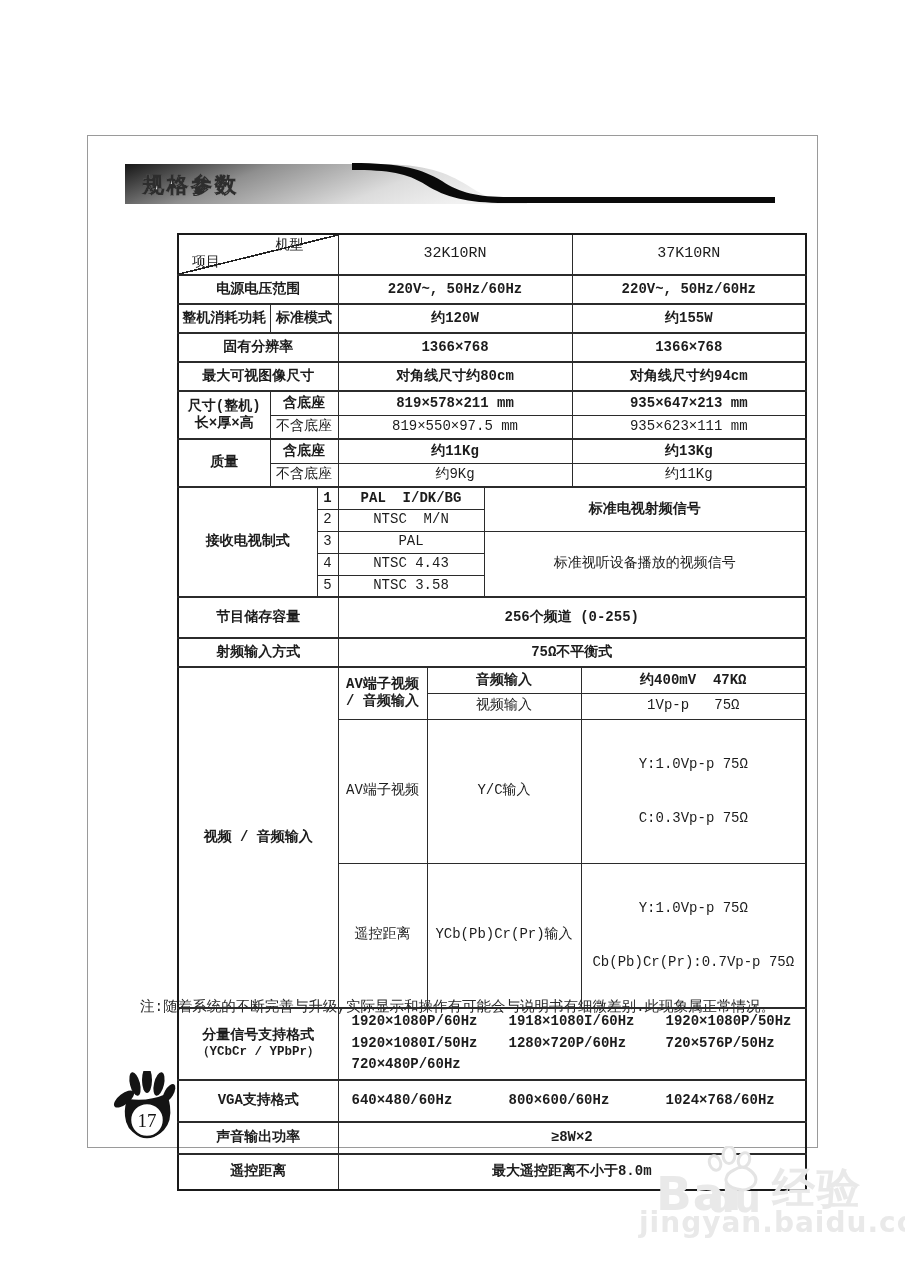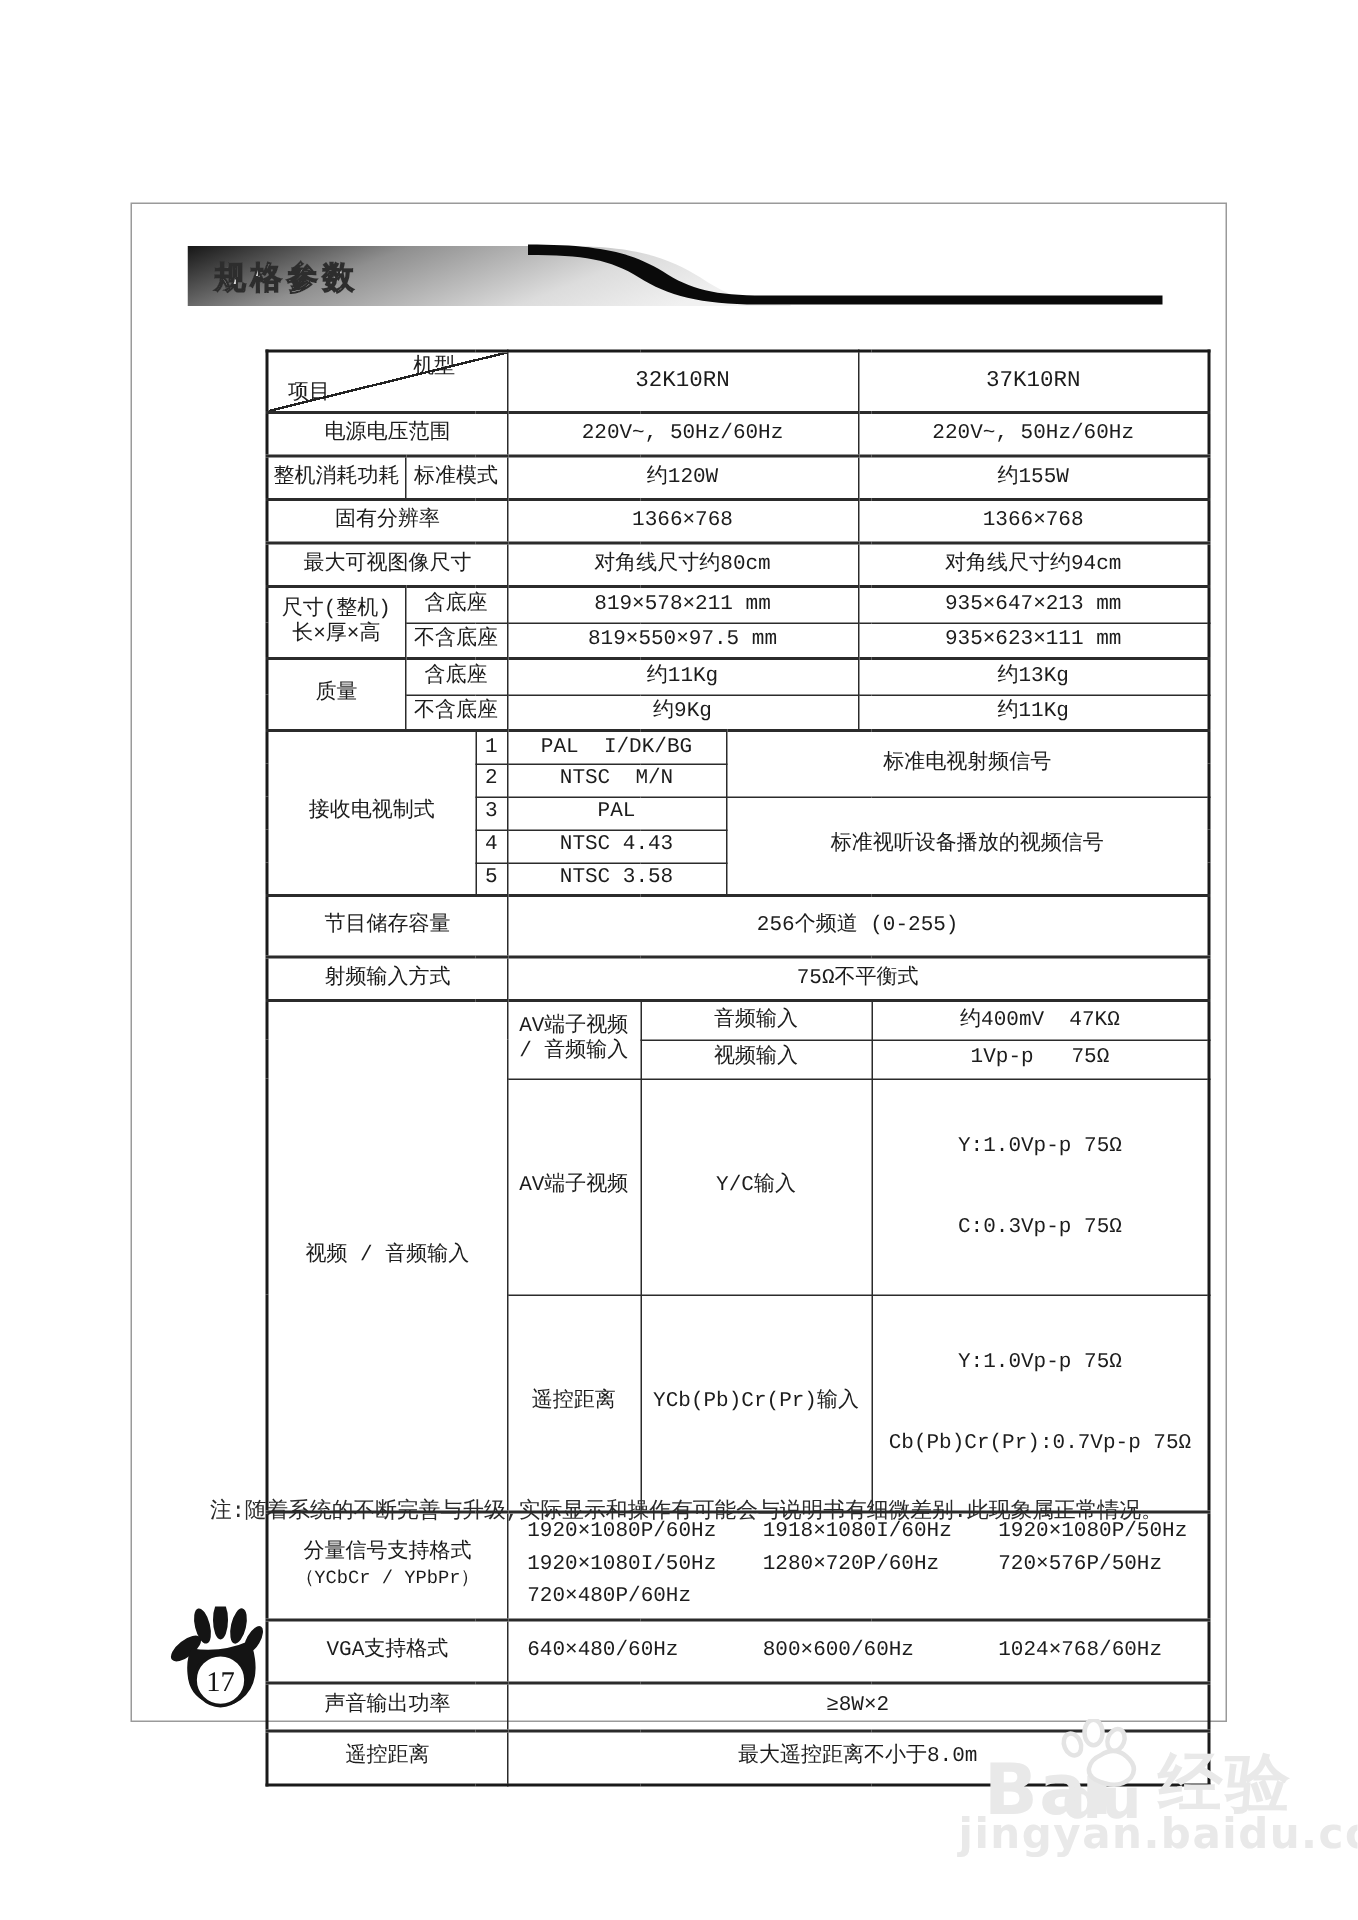--- a/index.html
+++ b/index.html
@@ -11,21 +11,21 @@
   .banner{position:absolute;left:125px;top:162px;width:652px;height:46px;}
   
   .spec{
     position:absolute;left:140px;top:233px;width:630px;
     border-collapse:collapse;table-layout:fixed;
     border:2px solid #1a1a1a;color:#1c1c1c;
     font-family:"Liberation Mono","DejaVu Sans Mono",monospace;
     margin-left:37px;
   }
   .spec td{border:1px solid #2b2b2b;text-align:center;font-size:14px;padding:0;overflow:hidden;vertical-align:middle;line-height:1.25;}
-  .spec tr.tk > td{border-top-width:2px;}
+  .spec tr.tk > td{border-top-width:2px;font-weight:bold;}
   .f13{font-size:13px;}
   .f12{font-size:12.5px;}
   .pre{white-space:pre;}
   .pl{text-align:left;padding-left:18px;}
   .pl2{text-align:left;padding-left:12px;}
   .pl3{text-align:left;padding-left:8px;}
   .twoLine span{display:block;line-height:17px;}
   .valTwo span{display:block;line-height:19px;}
   .diagbox{position:relative;width:100%;height:39px;
     background:linear-gradient(to bottom right,transparent calc(50% - 0.8px),#222 calc(50% - 0.8px),#222 calc(50% + 0.8px),transparent calc(50% + 0.8px));}

